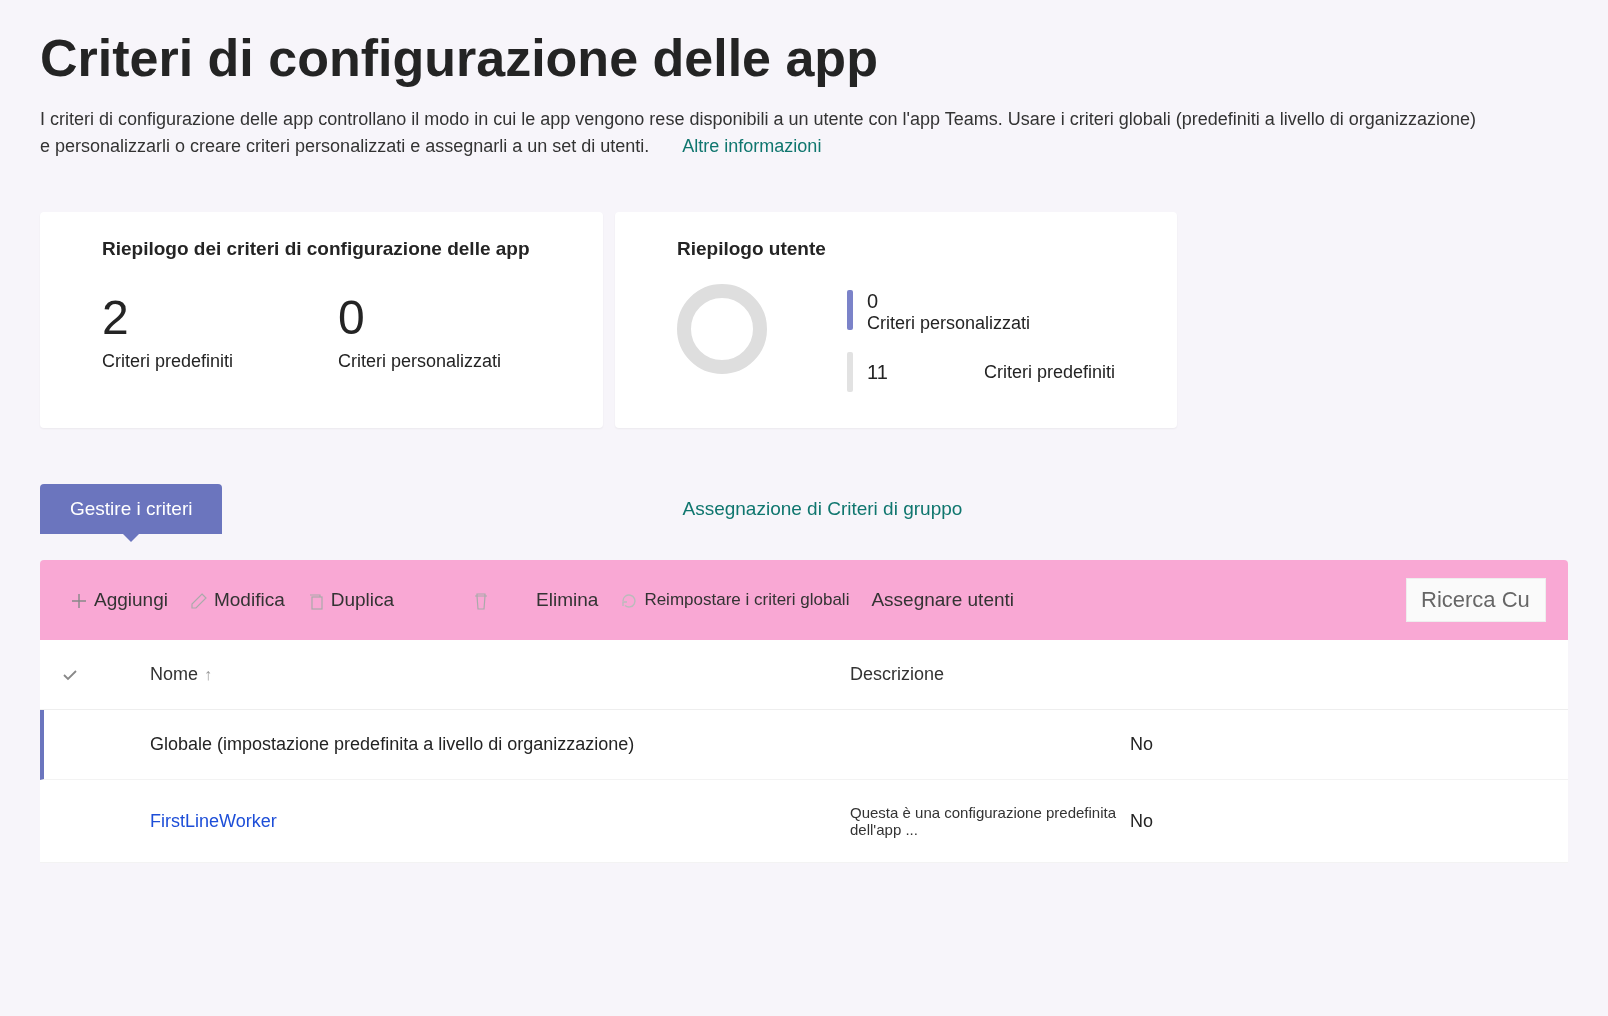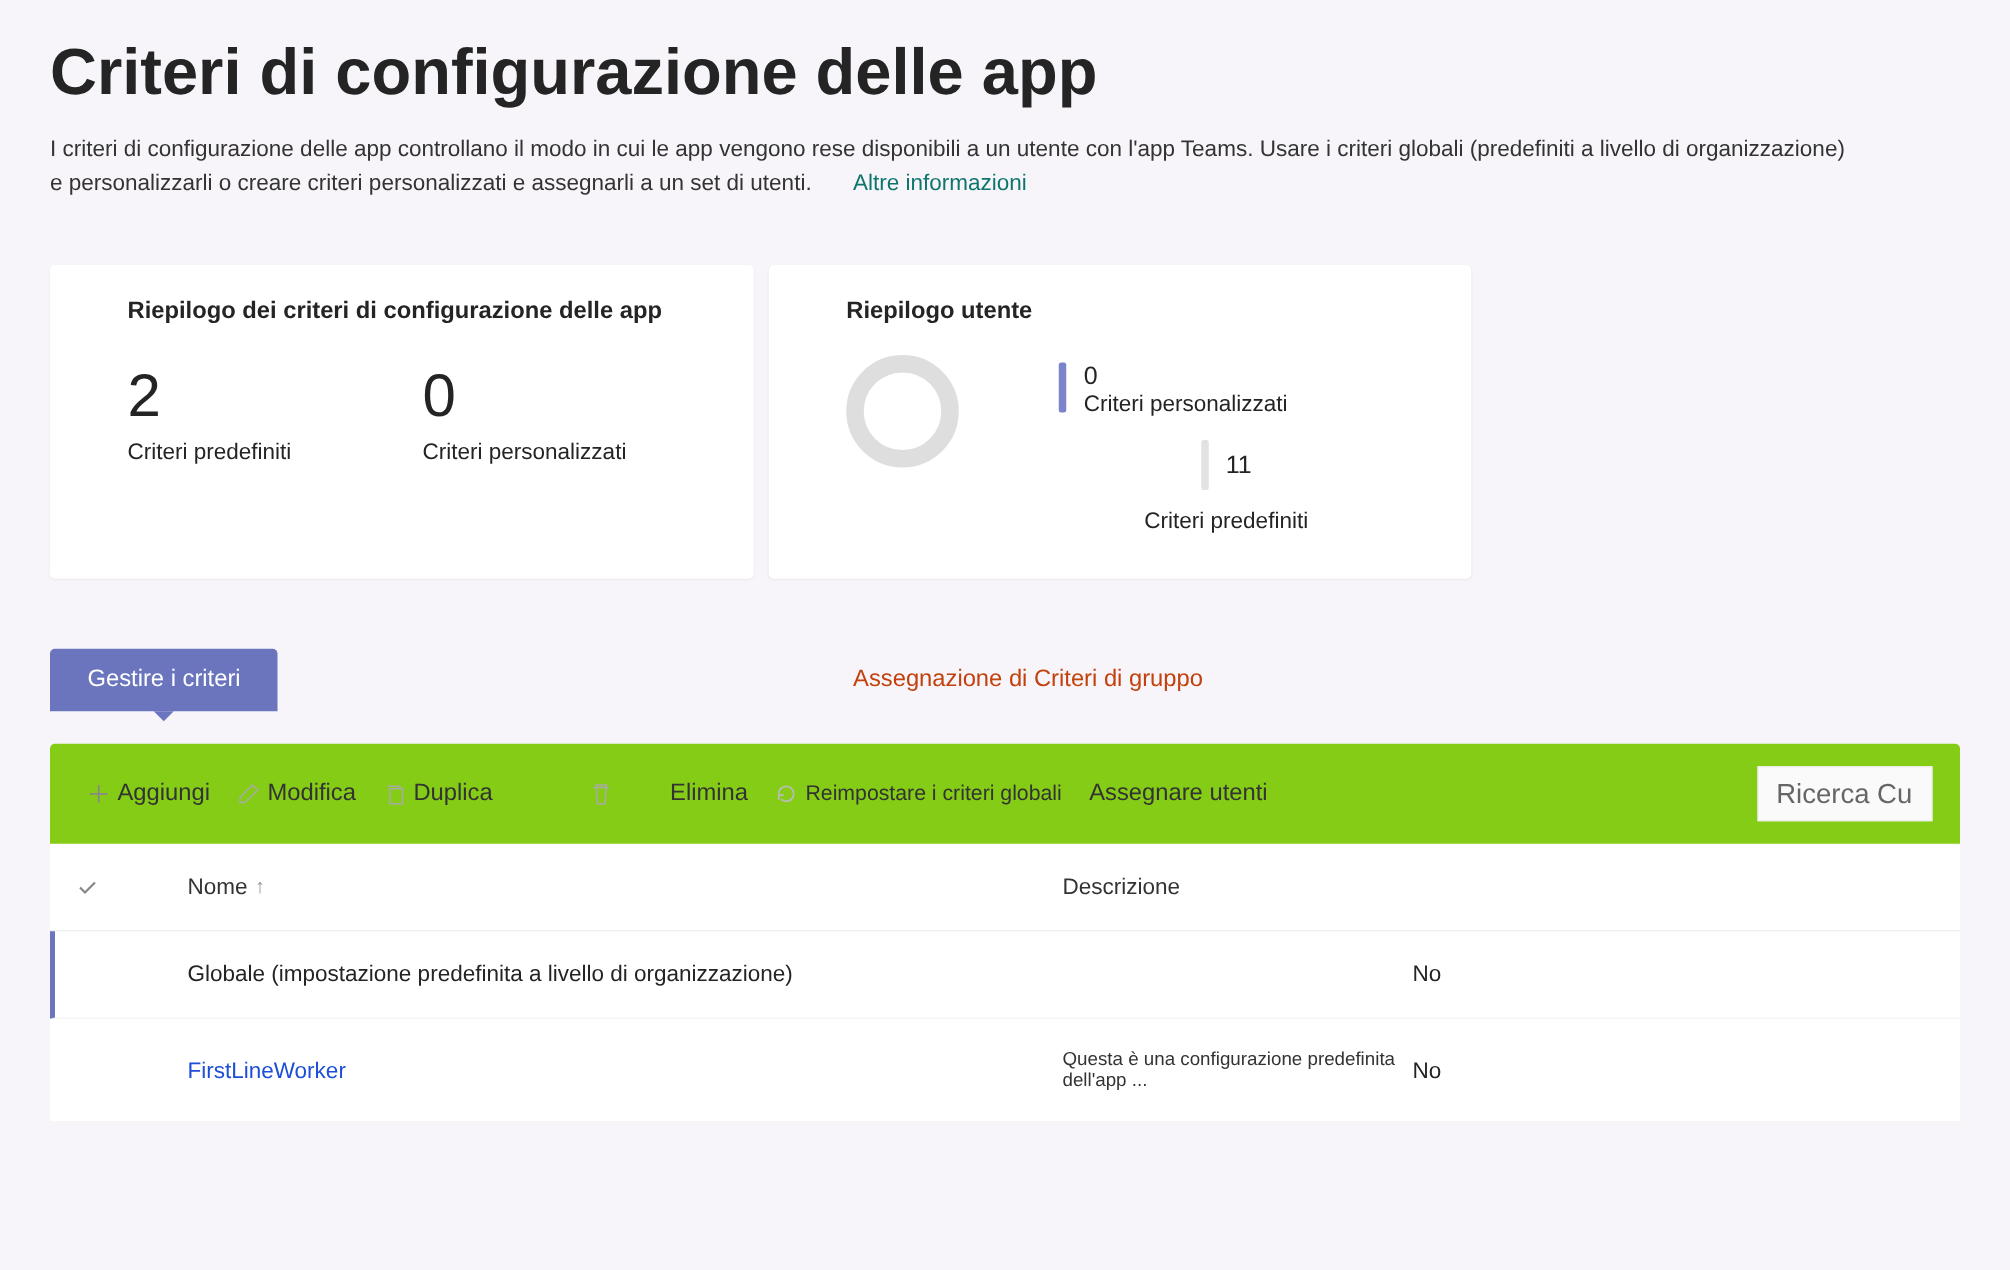--- a/index.html
+++ b/index.html
@@ -61,21 +61,21 @@
   border-radius: 50%;
   margin-top: -6px;
 }
 .user-stats { display:flex; flex-direction:column; gap:18px; flex:1; }
 .user-stat-top { display:flex; align-items:flex-start; gap:14px; }
 .color-bar { width:6px; height:40px; border-radius:2px; }
 .color-bar.purple { background:#7b83c9; }
 .color-bar.grey { background:#e2e2e2; }
 .user-stat-num { font-size:20px; font-weight:400; display:block; }
 .user-stat-label { font-size:18px; }
-.user-stat-bottom { display:flex; align-items:center; justify-content:space-between; gap:14px;flex-direction:column; }
+.user-stat-bottom { display:flex; align-items:center; justify-content:space-between; gap:14px; }
 .user-stat-bottom .left { display:flex; align-items:center; gap:14px; }
 .user-stat-bottom .right-label { font-size:18px; white-space:nowrap; }
 
 .tabs-row {
   display:flex;
   align-items:flex-end;
   gap: 0;
   padding: 56px 40px 0;
 }
 .tab-active {
@@ -92,24 +92,24 @@
   top:100%;
   left:50%;
   transform:translateX(-50%);
   border:8px solid transparent;
   border-top-color:#6b75be;
 }
 .tab-inactive {
   padding:14px 30px;
   font-size:19px;
   margin-left: 430px;
-  color:#c2410c;
+  color:#0f766e;
 }
 .toolbar {
-  background:#84cc16;
+  background:#f9a8d4;
   margin: 26px 40px 0;
   padding: 18px 22px;
   display:flex;
   align-items:center;
   gap: 6px;
   border-radius:4px 4px 0 0;
   position:relative;
 }
 .tool-btn {
   display:flex;

